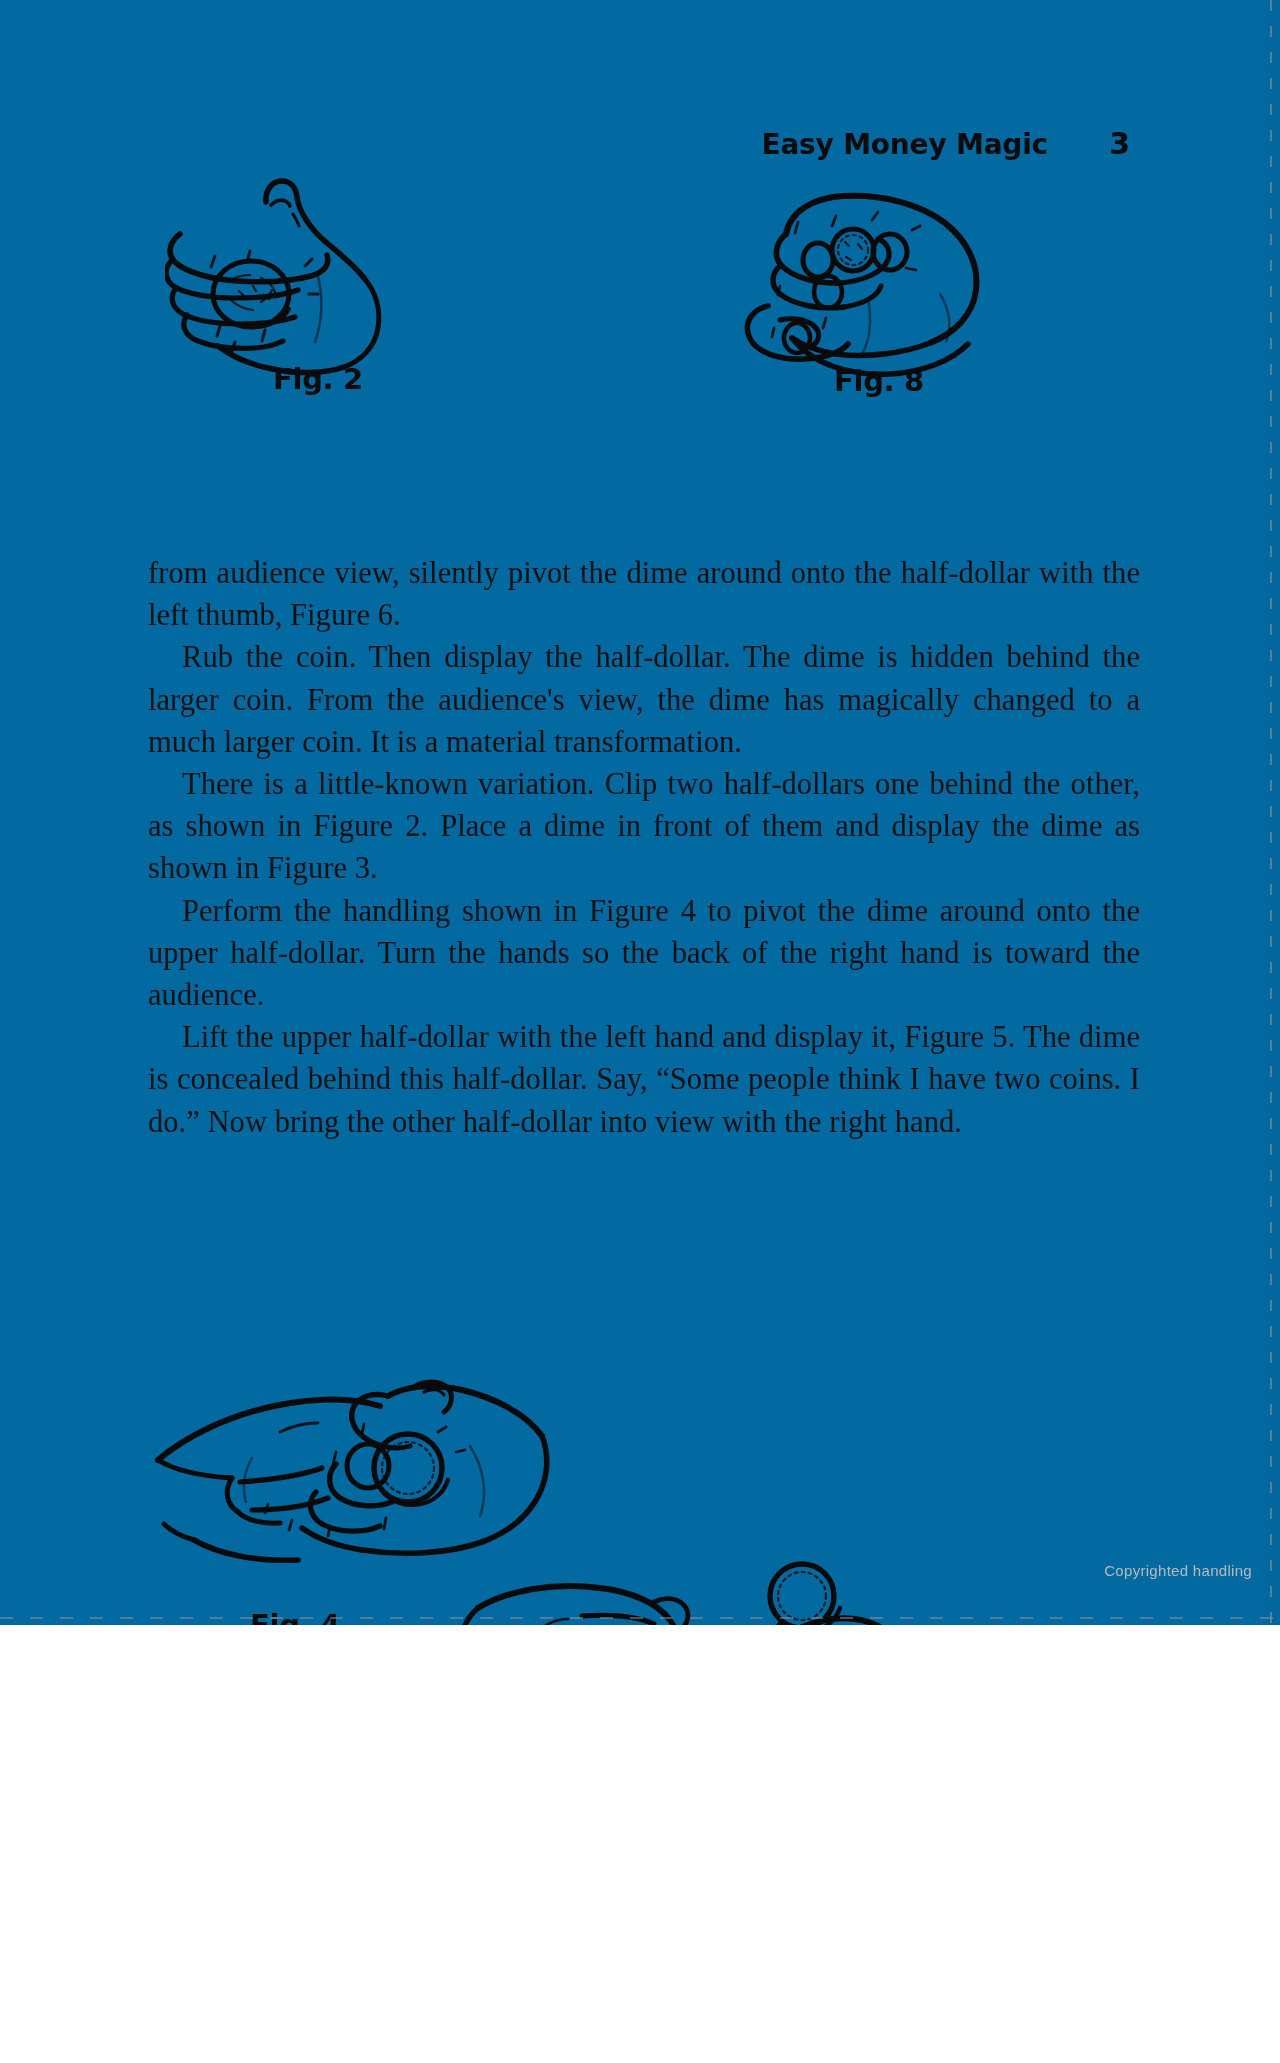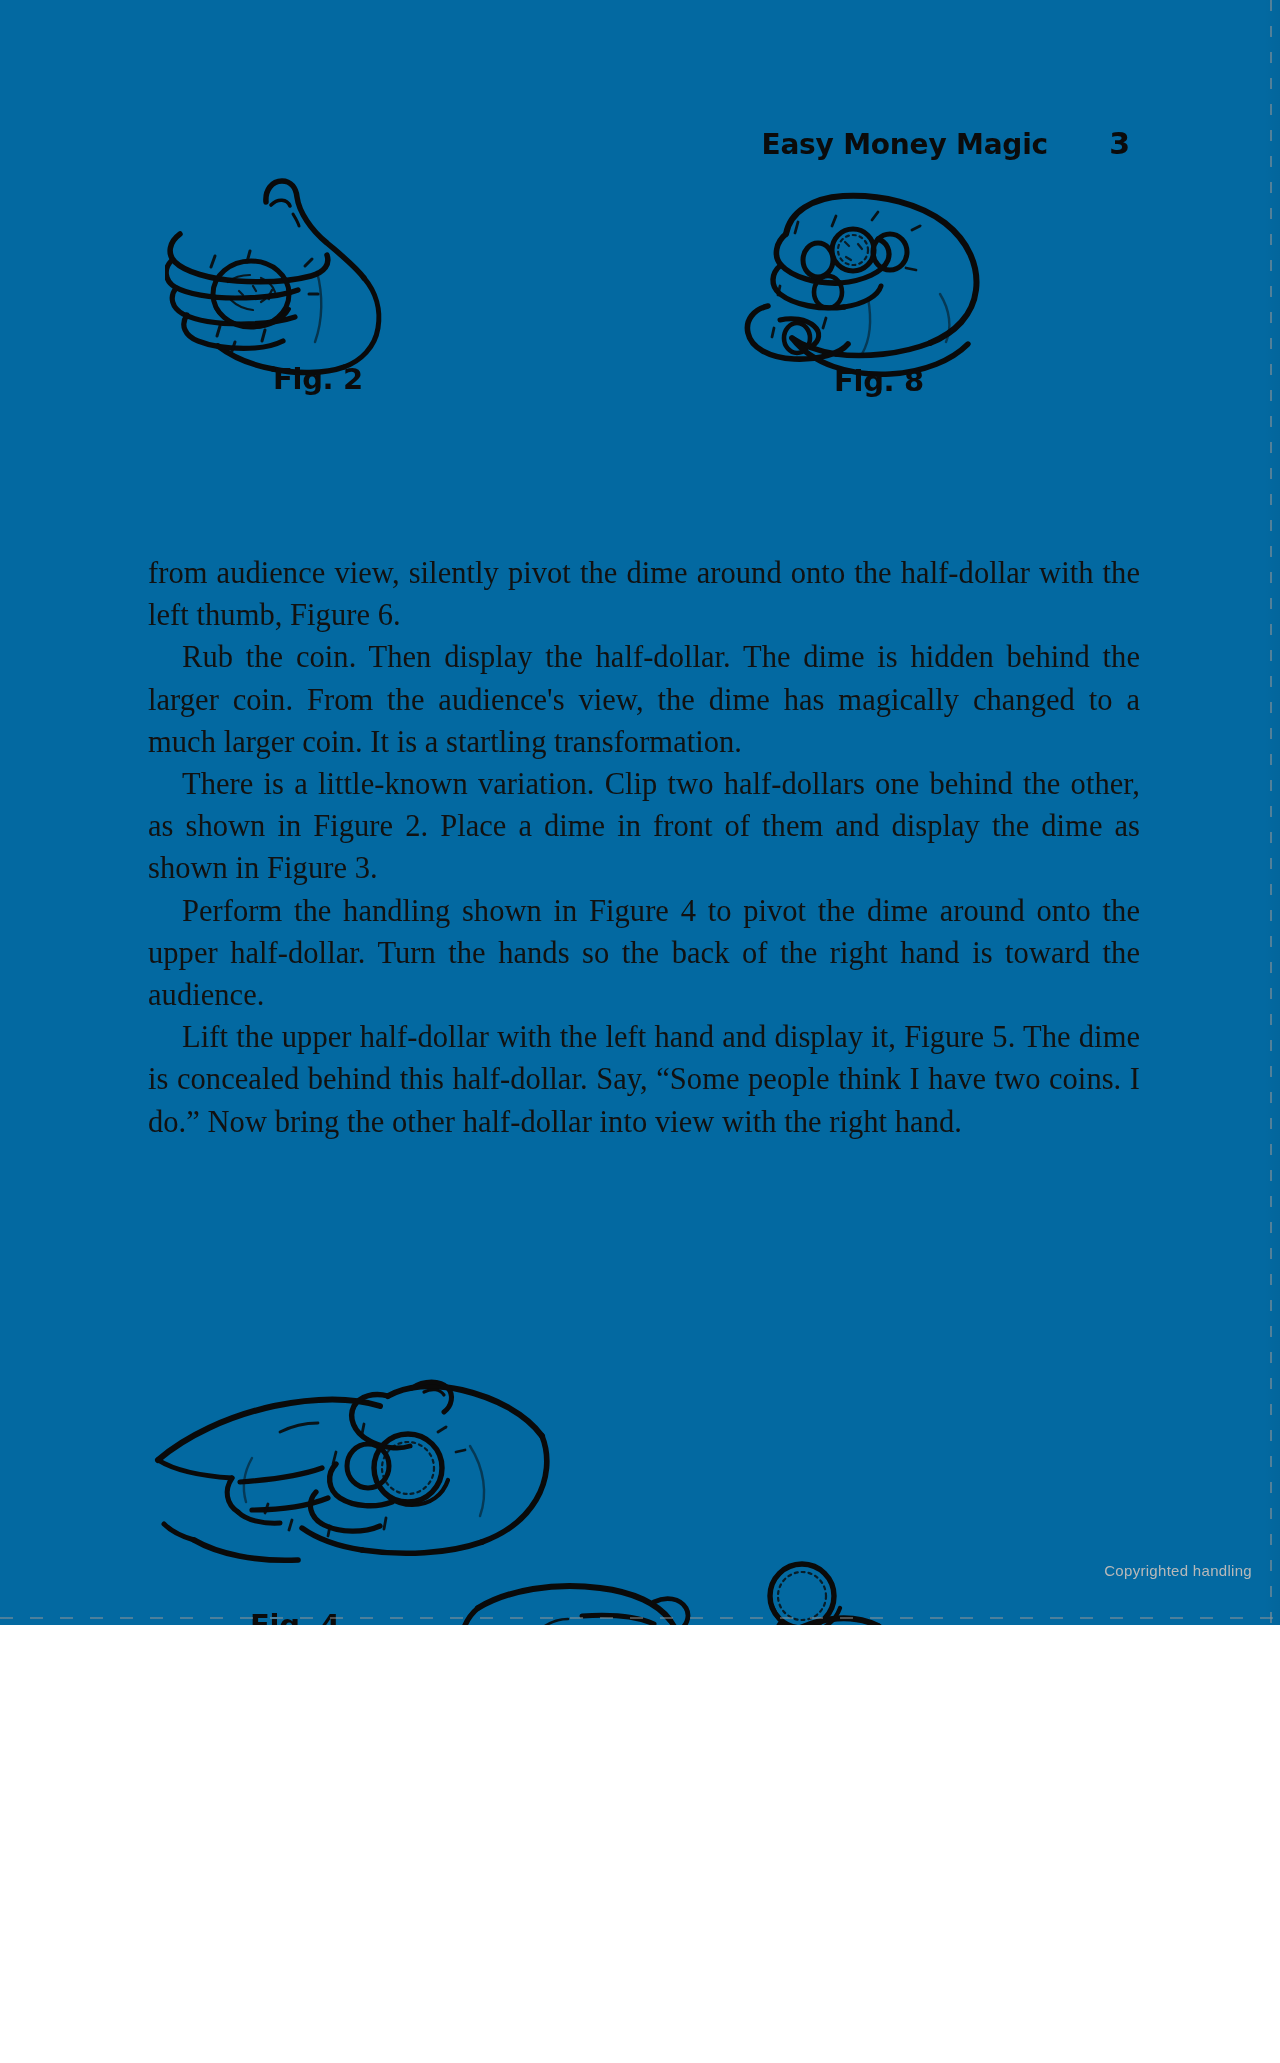--- a/index.html
+++ b/index.html
@@ -247,21 +247,21 @@
           <path d="M128 130 C132 152 130 172 122 186" stroke-width="2.4" opacity="0.5"></path>
           <path d="M200 126 C210 142 212 160 206 174" stroke-width="2.4" opacity="0.5"></path>
         </g>
       </svg>
       <div class="fig-caption" style="left:94px; top:196px;">Fig. 8</div>
     </div>
   </div>
 
   <div class="body-col">
     <p>from audience view, silently pivot the dime around onto the half-dollar with the left thumb, Figure 6.</p>
-    <p class="indent">Rub the coin. Then display the half-dollar. The dime is hidden behind the larger coin. From the audience's view, the dime has magically changed to a much larger coin. It is a startling transformation.</p>
+    <p class="indent">Rub the coin. Then display the half-dollar. The dime is hidden behind the larger coin. From the audience's view, the dime has magically changed to a much larger coin. It is a material transformation.</p>
     <p class="indent">There is a little-known variation. Clip two half-dollars one behind the other, as shown in Figure 2. Place a dime in front of them and display the dime as shown in Figure 3.</p>
     <p class="indent">Perform the handling shown in Figure 4 to pivot the dime around onto the upper half-dollar. Turn the hands so the back of the right hand is toward the audience.</p>
     <p class="indent last-line-left">Lift the upper half-dollar with the left hand and display it, Figure 5. The dime is concealed behind this half-dollar. Say, “Some people think I have two coins. I do.” Now bring the other half-dollar into view with the right hand.</p>
   </div>
 
   <div class="fig-band-bottom">
 
     <div class="fig-slot" style="left:140px; top:0px; width:420px; height:300px;text-decoration:underline;">
       <svg width="420" height="300" viewBox="0 0 420 300">
         <g fill="none" stroke="#0a0a0a" stroke-linecap="round" stroke-linejoin="round">

